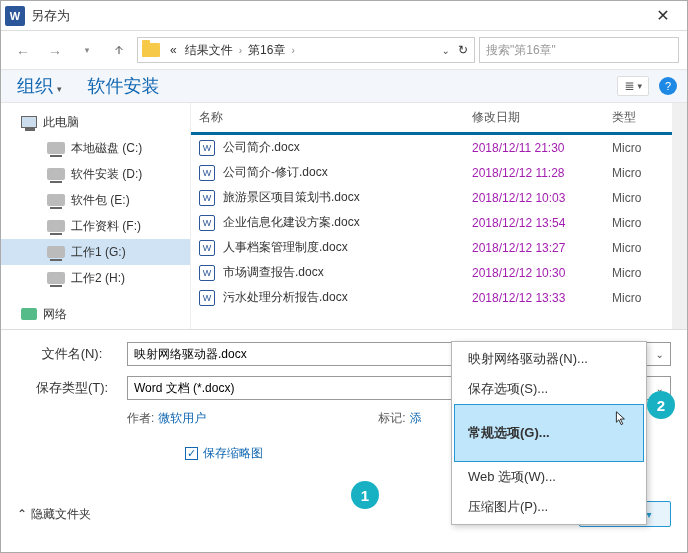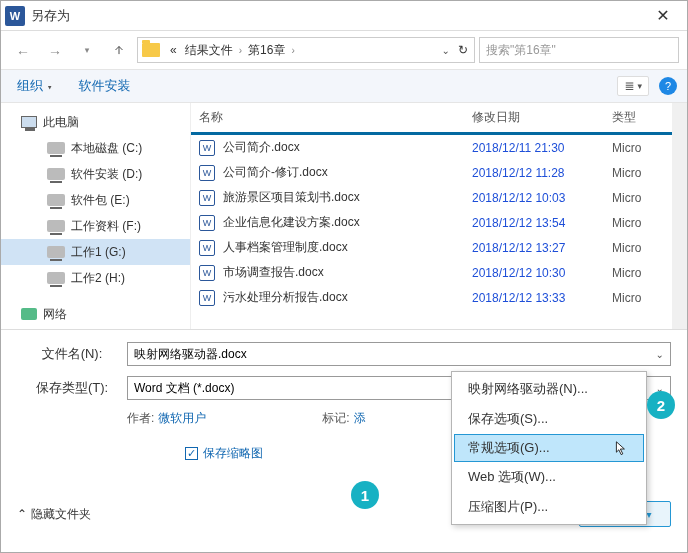--- a/index.html
+++ b/index.html
@@ -17,21 +17,21 @@
   .path { flex: 1; border: 1px solid #ccc; height: 26px; display: flex; align-items: center; padding-left: 4px; background:#fff; }
   .folder-ico { width: 18px; height: 14px; background: #f7c948; margin-right: 6px; border-radius: 1px; position:relative; }
   .folder-ico::before{content:"";position:absolute;top:-3px;left:0;width:8px;height:3px;background:#f7c948;border-radius:1px 1px 0 0;}
   .crumb { font-size: 12px; color: #333; margin: 0 4px; }
   .sep { color: #888; margin: 0 2px; font-size: 10px; }
   .path .drop { margin-left: auto; margin-right: 4px; color: #555; font-size: 10px; }
   .refresh { margin-left: 4px; margin-right: 6px; color: #333; }
   .searchbox { width: 200px; border: 1px solid #ccc; height: 26px; display: flex; align-items: center; padding: 0 6px; color: #999; background: #fff; font-size:12px;}
 
   .toolbar2 { height: 34px; border-top: 1px solid #e5e5e5; border-bottom: 1px solid #e5e5e5; display: flex; align-items: center; padding: 0 10px; background:#f3f6fb;}
-  .tb-link { color: #1167b1; font-size: 13px; padding: 4px 6px; font-family: Liberation Mono, monospace; }
+  .tb-link { color: #1167b1; font-size: 18px; padding: 4px 6px; }
   .tb-link.drop::after { content: "▾"; margin-left: 4px; font-size: 9px; color:#555; }
   .tb-right { margin-left: auto; display: flex; gap: 10px; align-items: center; color: #555; }
   .viewbtn { border: 1px solid #ddd; padding: 2px 6px; border-radius: 2px; background:#fff; display:flex; align-items:center; gap:3px;}
   .help { width: 18px; height: 18px; border-radius: 50%; background: #1e88e5; color: #fff; display: flex; align-items: center; justify-content: center; font-size: 11px; }
 
   .mainrow { display: flex; height: 226px; }
   .sidebar { width: 190px; border-right: 1px solid #eee; padding: 6px 0 0 0; overflow:hidden; position:relative;}
   .tree { list-style: none; }
   .tree-li { display: flex; align-items: center; height: 26px; padding-left: 20px; color: #333; font-size: 12px; position:relative;}
   .tree-li.lvl2 { padding-left: 46px; }
@@ -45,21 +45,21 @@
 
   .filearea { flex: 1; display: flex; flex-direction: column; overflow:hidden;}
   .hdr { display: flex; border-bottom: 3px solid #0369a1; padding: 6px 8px; color: #555; font-size: 12px; }
   .col-name { flex: 1; }
   .col-date { width: 140px; }
   .col-type { width: 52px; }
   .filelist { flex:1; overflow:auto; }
   .frow { display: flex; align-items: center; padding: 4px 8px; font-size: 12px; color: #333; }
   .fi { width: 16px; height: 16px; border: 1px solid #2b579a; margin-right: 8px; display:flex;align-items:center;justify-content:center;font-size:9px;color:#2b579a;border-radius:2px; }
   .frow .col-name { flex: 1; }
-  .frow .col-date { width: 140px; color:#1d4ed8;}
+  .frow .col-date { width: 140px; color:#a21caf;}
   .frow .col-type { width: 52px; color:#555; }
   .filearea-scroll{width:15px;background:#f0f0f0;}
 
   .divider { border-top: 1px solid #ddd; }
 
   .bottom { padding: 12px 16px 8px 16px; position:relative; }
   .brow { display: flex; align-items: center; margin-bottom: 10px; }
   .blabel { width: 110px; text-align: center; color: #333; font-size: 13px; }
   .binput { flex: 1; border: 1px solid #999; height: 24px; padding: 0 6px; font-size: 12px; display:flex; align-items:center; position:relative; background:#fff;}
   .binput .cbo { margin-left:auto; font-size:10px; color:#555;}
@@ -70,21 +70,21 @@
   .chk { width: 13px; height: 13px; border: 1px solid #1167b1; display:inline-flex;align-items:center;justify-content:center;color:#1167b1;font-size:11px; }
 
   .footer { position:absolute; bottom:8px; left:0; right:0; display: flex; align-items: center; padding: 0 16px; }
   .collapse { display: flex; align-items: center; gap: 4px; color: #333; font-size: 12px; }
   .spacer { flex: 1; }
   .btn { min-width: 92px; height: 26px; border: 1px solid #2497d4; background: #e8f4fb; display: flex; align-items: center; justify-content: center; font-size: 13px; color: #333; border-radius:2px; margin-left:6px;}
   .btn.tool .ar{margin-left:6px;font-size:10px;color:#2497d4;}
 
   .menu { position: absolute; bottom: 10px; right: 40px; width: 196px; background: #fff; border: 1px solid #b5b5b5; box-shadow: 2px 2px 6px rgba(0,0,0,.2); z-index: 10; padding:2px;}
   .mitem { padding: 6px 14px; font-size: 13px; color: #333; }
-  .mitem.hi { background: #bfe6fb; border:1px solid #2497d4; padding:4px 13px; position:relative;}
+  .mitem.hi { background: #bfe6fb; border:1px solid #2497d4; padding:19px 13px; position:relative;font-weight:bold;}
   .cursor{position:absolute;right:14px;top:6px;}
   .cursor svg{width:14px;height:16px;fill:#fff;stroke:#000;stroke-width:1;}
 
   .badge { position: absolute; width: 28px; height: 28px; border-radius: 50%; background: #17b1c3; color: #fff; display: flex; align-items: center; justify-content: center; font-size: 15px; font-weight: bold; z-index:20;}
   .b1 { bottom: 26px; left: 350px; }
   .b2 { bottom: 116px; right: 12px; }
 </style>
 </head>
 <body>
 
@@ -237,21 +237,21 @@
       <div class="blabel">保存类型(T):</div>
       <div class="binput">
         <span>Word 文档 (*.docx)</span>
           <span class="cbo">⌄</span>
       </div>
     </div>
     <div class="meta">
       <span>
         <span>作者:</span><span class="val">微软用户</span>
       </span>
-      <span style="margin-left:56px;">
+      <span style="margin-left:112px;">
         <span>标记:</span><span class="val">添</span>
       </span>
     </div>
     <div class="chkrow">
       <span class="chk">✓</span>
       <span>保存缩略图</span>
     </div>
 
     <div class="footer">
       <span class="collapse">

